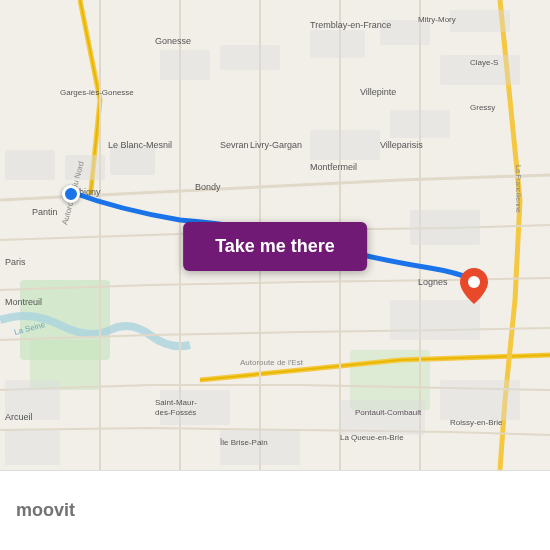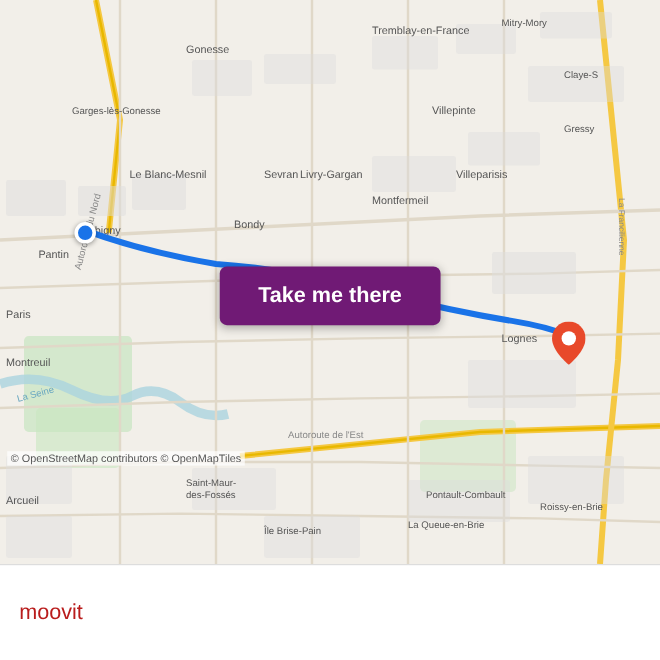--- a/index.html
+++ b/index.html
@@ -65,22 +65,22 @@
     }
 
     .moovit-logo {
       display: flex;
       align-items: center;
       gap: 4px;
     }
 
     .moovit-logo-text {
       font-size: 18px;
-      font-weight: normal;
-      color: #b91c1c;
+      font-weight: bold;
+      color: #737373;
     }
 
     
     .cta-button {
       position: absolute;
       left: 50%;
       top: 222px;
       transform: translateX(-50%);
       background: #701a75;
       color: white;
@@ -242,20 +242,19 @@
 
   <div class="dest-pin">
     <svg viewBox="0 0 28 36" xmlns="http://www.w3.org/2000/svg">
       <path d="M14 0 C6.27 0 0 6.27 0 14 C0 24.5 14 36 14 36 C14 36 28 24.5 28 14 C28 6.27 21.73 0 14 0Z" fill="#e8492a"></path>
       <circle cx="14" cy="14" r="6" fill="white"></circle>
     </svg>
   </div>
 
   <button class="cta-button">Take me there</button>
 
-  <div class="attribution">© OpenStreetMap contributors © OpenMapTiles</div>
 </div>
 
 <div id="bottom-bar">
   <div class="moovit-logo">
     <span class="moovit-logo-text">moovit</span>
   </div>
 </div>
 
 </body></html>

